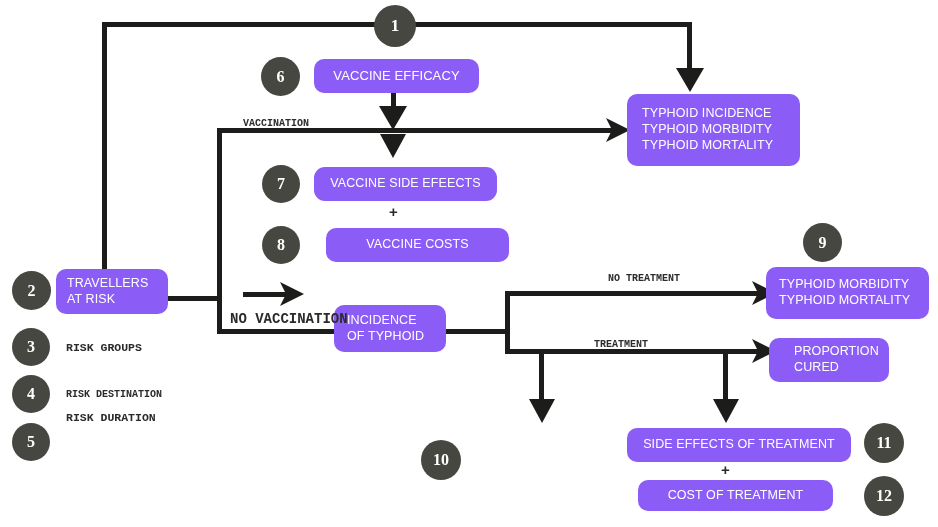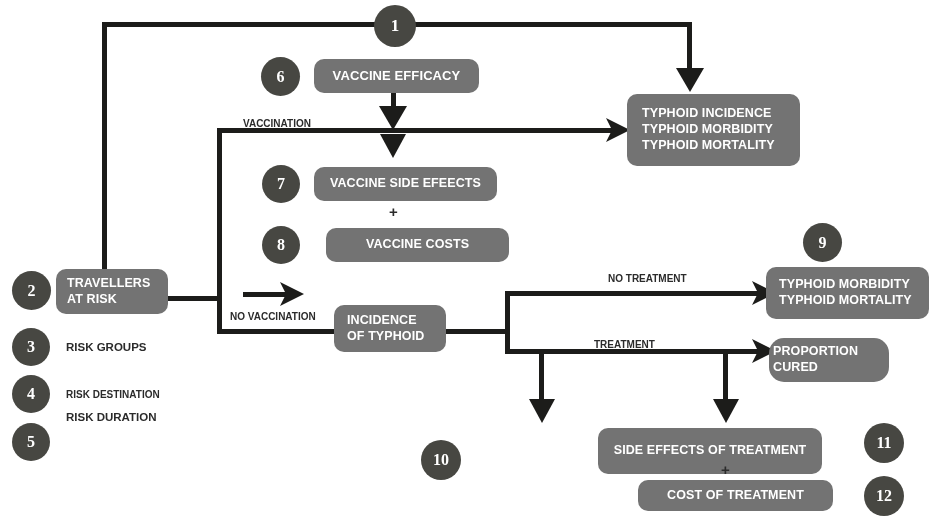--- a/index.html
+++ b/index.html
@@ -1,34 +1,34 @@
 <!DOCTYPE html>
 <html><head>
 <meta charset="utf-8">
 <style>
   html,body{margin:0;padding:0;background:#ffffff;}
   body{width:938px;height:527px;font-family:"Liberation Sans",sans-serif;
        -webkit-font-smoothing:antialiased;}
   #stage{position:relative;width:938px;height:527px;overflow:hidden;background:#fff;}
 
   
-  .gbox{position:absolute;background:#737373;border-radius:10px;color:#ffffff;
-        font-weight:bold;letter-spacing:.1px;display:flex;flex-direction:column;
+  .gbox{position:absolute;background:#8b5cf6;border-radius:10px;color:#ffffff;
+        font-weight:normal;letter-spacing:.1px;display:flex;flex-direction:column;
         justify-content:center;box-sizing:border-box;z-index:6;}
   .gbox .ln{display:block;white-space:nowrap;line-height:1.26;}
   .gbox.center{align-items:center;text-align:center;}
   .gbox.left{align-items:flex-start;text-align:left;}
 
   
   .badge{position:absolute;border-radius:50%;background:#474742;color:#fff;
          display:flex;align-items:center;justify-content:center;
          font-family:"Liberation Serif",serif;font-weight:bold;z-index:8;}
 
   
-  .plabel{position:absolute;color:#2b2b2b;font-weight:bold;white-space:nowrap;z-index:7;}
+  .plabel{position:absolute;color:#2b2b2b;font-weight:bold;white-space:nowrap;z-index:7;font-family:Liberation Mono, monospace;}
 
   
   .hl{position:absolute;background:#1c1c1a;height:5px;z-index:3;}
   .vl{position:absolute;background:#1c1c1a;width:5px;z-index:3;}
   .plus{position:absolute;color:#2b2b2b;font-weight:bold;z-index:7;}
   svg.arw{position:absolute;overflow:visible;z-index:4;}
   svg.arw path{fill:#1c1c1a;}
 </style>
 </head>
 <body>
@@ -81,35 +81,35 @@
   <svg class="arw" style="left:526px; top:399px; width:32px; height:26px;" viewBox="0 0 32 26">
     <path d="M3 0 L29 0 L16 24 Z"></path>
   </svg>
 
   <div class="vl" style="left:723px; top:349px; height:54px;"></div>
   <svg class="arw" style="left:710px; top:399px; width:32px; height:26px;" viewBox="0 0 32 26">
     <path d="M3 0 L29 0 L16 24 Z"></path>
   </svg>
 
   <div class="plabel" style="left:243px; top:118px; font-size:10px;">VACCINATION</div>
-  <div class="plabel" style="left:230px; top:311px; font-size:10px;">NO VACCINATION</div>
+  <div class="plabel" style="left:230px; top:311px; font-size:14px;">NO VACCINATION</div>
   <div class="plabel" style="left:608px; top:273px; font-size:10px;">NO TREATMENT</div>
   <div class="plabel" style="left:594px; top:339px; font-size:10px;">TREATMENT</div>
 
   <div class="gbox center" style="left:314px; top:59px; width:165px; height:34px; font-size:13px;">
     <span class="ln">VACCINE EFFICACY</span>
   </div>
 
   <div class="gbox left" style="left:627px; top:94px; width:173px; height:72px; padding-left:15px; font-size:12.5px;">
     <span class="ln">TYPHOID INCIDENCE</span>
     <span class="ln">TYPHOID MORBIDITY</span>
     <span class="ln">TYPHOID MORTALITY</span>
   </div>
 
-  <div class="gbox center" style="left:314px; top:167px; width:183px; height:34px; font-size:12.5px;">
+  <div class="gbox center" style="left:314px; top:167px; width:183px; height:34px; font-size:12.5px;border-radius:11px;">
     <span class="ln">VACCINE SIDE EFEECTS</span>
   </div>
 
   <div class="plus" style="left:389px; top:203px; font-size:15px;">+</div>
 
   <div class="gbox center" style="left:326px; top:228px; width:183px; height:34px; font-size:12.5px;">
     <span class="ln">VACCINE COSTS</span>
   </div>
 
   <div class="gbox left" style="left:56px; top:269px; width:112px; height:45px; padding-left:11px; font-size:12.5px;">
@@ -120,27 +120,27 @@
   <div class="gbox left" style="left:334px; top:305px; width:112px; height:47px; padding-left:13px; font-size:12.5px;">
     <span class="ln">INCIDENCE</span>
     <span class="ln">OF TYPHOID</span>
   </div>
 
   <div class="gbox left" style="left:766px; top:267px; width:163px; height:52px; padding-left:13px; font-size:12.5px;">
     <span class="ln">TYPHOID MORBIDITY</span>
     <span class="ln">TYPHOID MORTALITY</span>
   </div>
 
-  <div class="gbox left" style="left:769px; top:338px; width:120px; height:44px; padding-left:4px; font-size:12.5px;border-radius:15px;">
+  <div class="gbox left" style="left:769px; top:338px; width:120px; height:44px; padding-left:25px; font-size:12.5px;">
     <span class="ln">PROPORTION</span>
     <span class="ln">CURED</span>
   </div>
 
 
-  <div class="gbox center" style="left:598px; top:428px; width:224px; height:46px; font-size:12.5px;">
+  <div class="gbox center" style="left:627px; top:428px; width:224px; height:34px; font-size:12.5px;">
     <span class="ln">SIDE EFFECTS OF TREATMENT</span>
   </div>
 
   <div class="plus" style="left:721px; top:461px; font-size:15px;">+</div>
 
   <div class="gbox center" style="left:638px; top:480px; width:195px; height:31px; font-size:12.5px;">
     <span class="ln">COST OF TREATMENT</span>
   </div>
 
   <div class="plabel" style="left:66px; top:341px; font-size:11.5px;">RISK  GROUPS</div>

